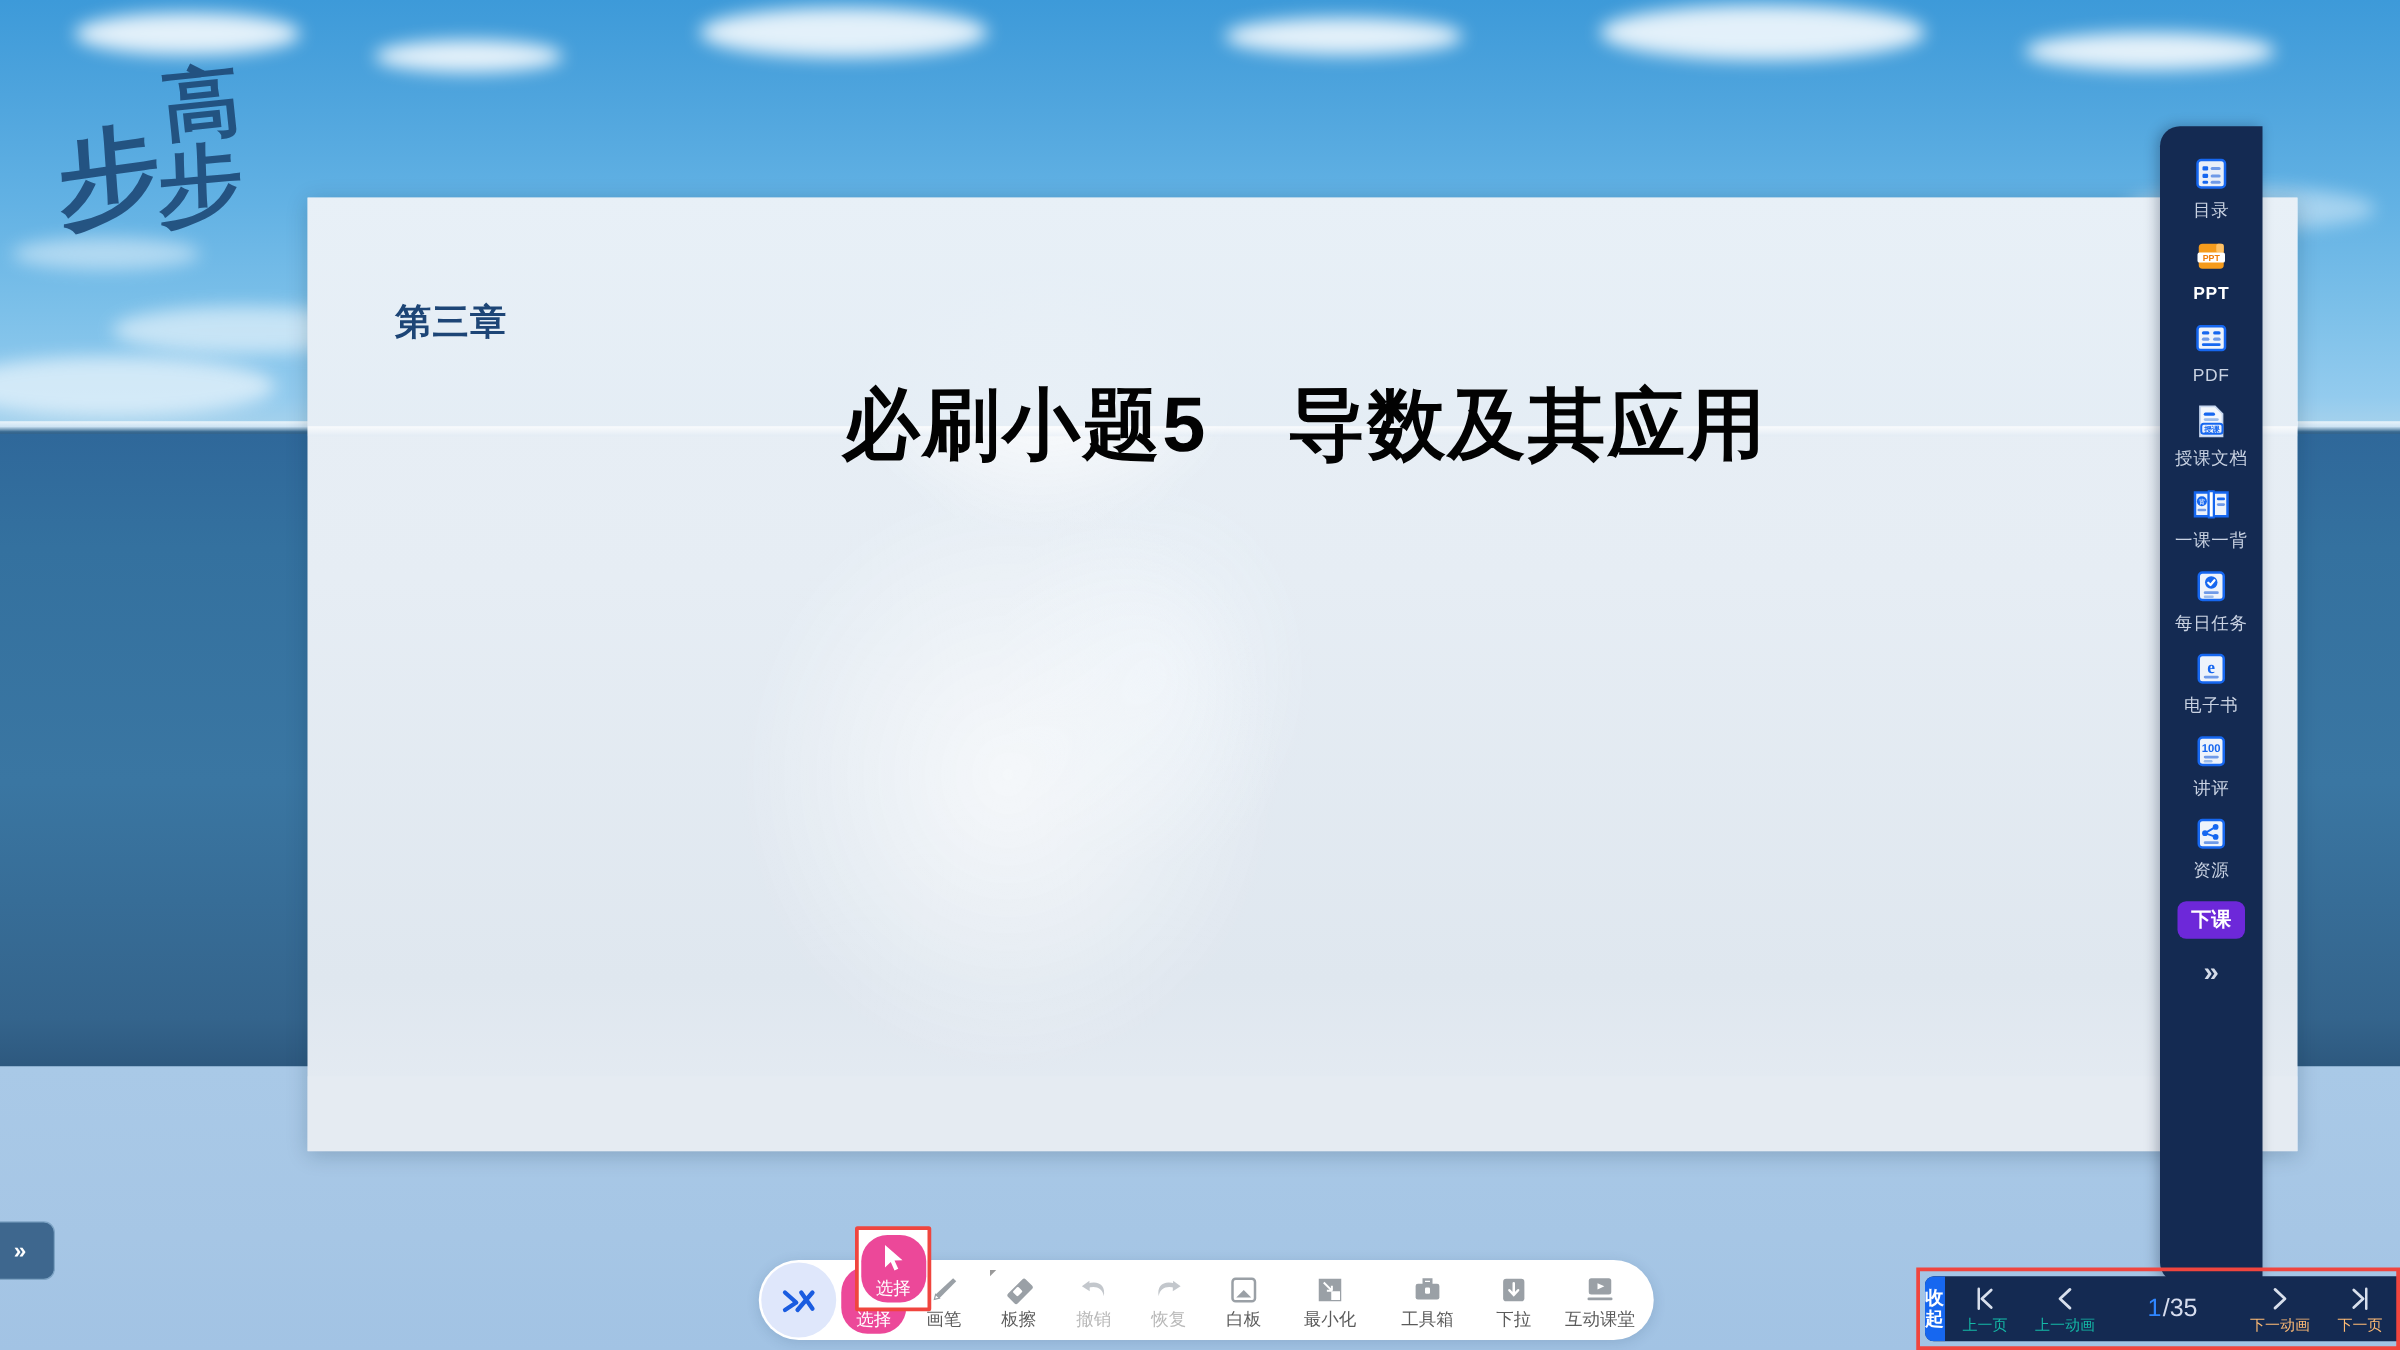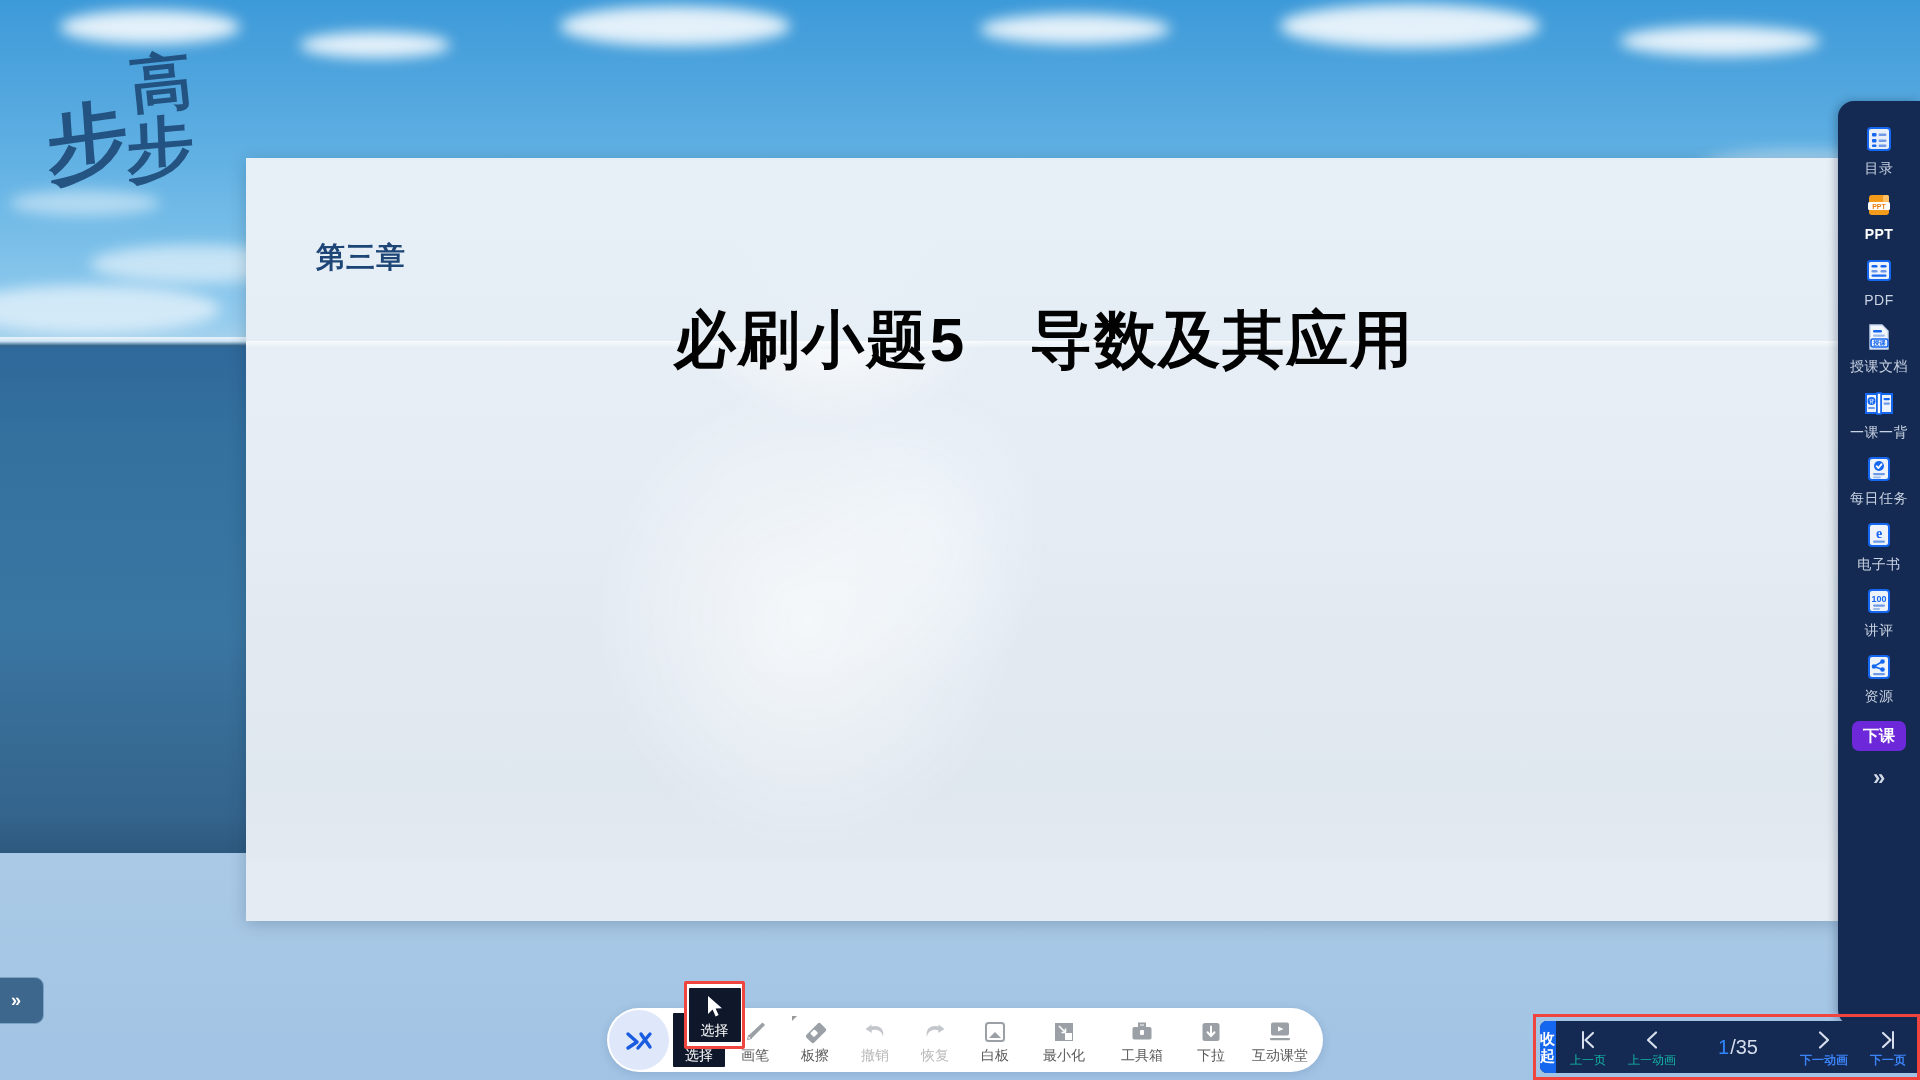--- a/index.html
+++ b/index.html
@@ -156,39 +156,39 @@
   .tb-item .lbl { font-size: 14px; color: #5b5b5b; line-height: 1; white-space: nowrap; }
   .tb-item.dim .lbl { color: #b9b9b9; }
   .tb-item.wide { width: 78px; }
   .tb-item .caret {
     position: absolute; left: 7px; top: 5px;
     width: 0; height: 0;
     border-left: 5px solid #9a9a9a;
     border-bottom: 5px solid transparent;
   }
   .tb-item.active {
-    background: #0f172a;
-    border-radius: 1px;
+    background: #ec4899;
+    border-radius: 21px;
     width: 52px; height: 54px;
   }
   .tb-item.active .lbl { color: #ffffff; font-weight: 500; }
   .tb-sel-ring {
     position: absolute;
     left: 684px; top: 981px;
     width: 61px; height: 68px;
     border: 3px solid #f0453e;
     background: #ffffff;
     border-radius: 2px;
     z-index: 3;
     display: flex; align-items: center; justify-content: center;
   }
 
   
   .rail {
-    position: absolute; left: 1838px; top: 101px;
+    position: absolute; left: 1728px; top: 101px;
     width: 82px; height: 925px;
     background: #142a52;
     border-radius: 16px 0 0 16px;
     display: flex; flex-direction: column; align-items: center;
     padding-top: 14px;
     box-shadow: -2px 0 10px rgba(5,20,45,.3);
   }
   .rail-item {
     width: 82px;
     padding: 7px 0 6px 0;
@@ -250,21 +250,21 @@
   .nav-btn .n-ic { color: #d8dfec; font-size: 25px; line-height: 22px; font-weight: 300; }
   .nav-btn .n-lbl { font-size: 12px; color: #14b8a6; line-height: 1; white-space: nowrap; }
   .nav-btn.dim .n-ic { color: #6b7b99; }
   .nav-counter {
     flex: 1;
     display: flex; align-items: center; justify-content: center;
     font-size: 20px; color: #d6dced; letter-spacing: 0;
   }
   .nav-counter .cur { color: #2f86ff; margin-right: 1px; }
   .nav-counter .tot { color: #d6dced; }
-  .nav-btn.bright .n-lbl { color: #3b82f6; font-weight: bold; }
+  .nav-btn.bright .n-lbl { color: #fdba74; }
 </style>
 </head>
 <body>
 
 <div id="root">
 
   <div class="bg-sky">
     <div class="cloud" style="left:60px;  top:10px;  width:180px; height:34px;"></div>
     <div class="cloud" style="left:300px; top:32px;  width:150px; height:26px;"></div>
     <div class="cloud" style="left:560px; top:6px;   width:230px; height:40px;"></div>

